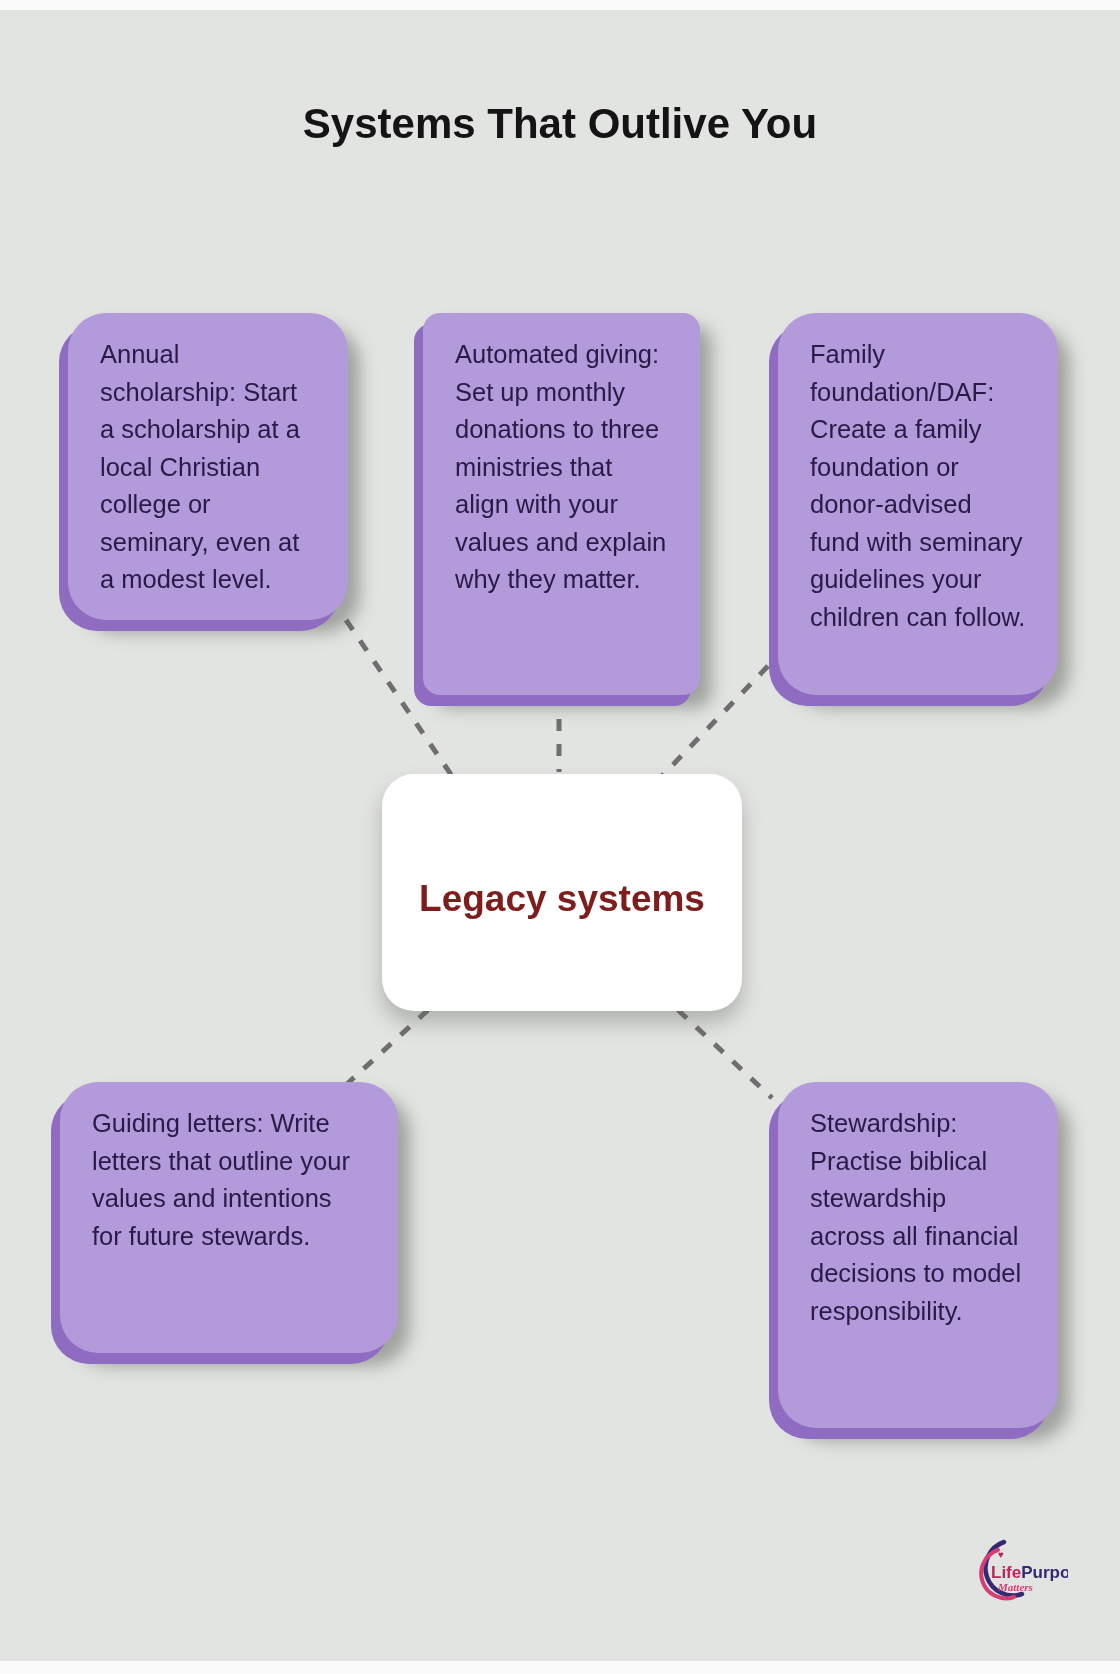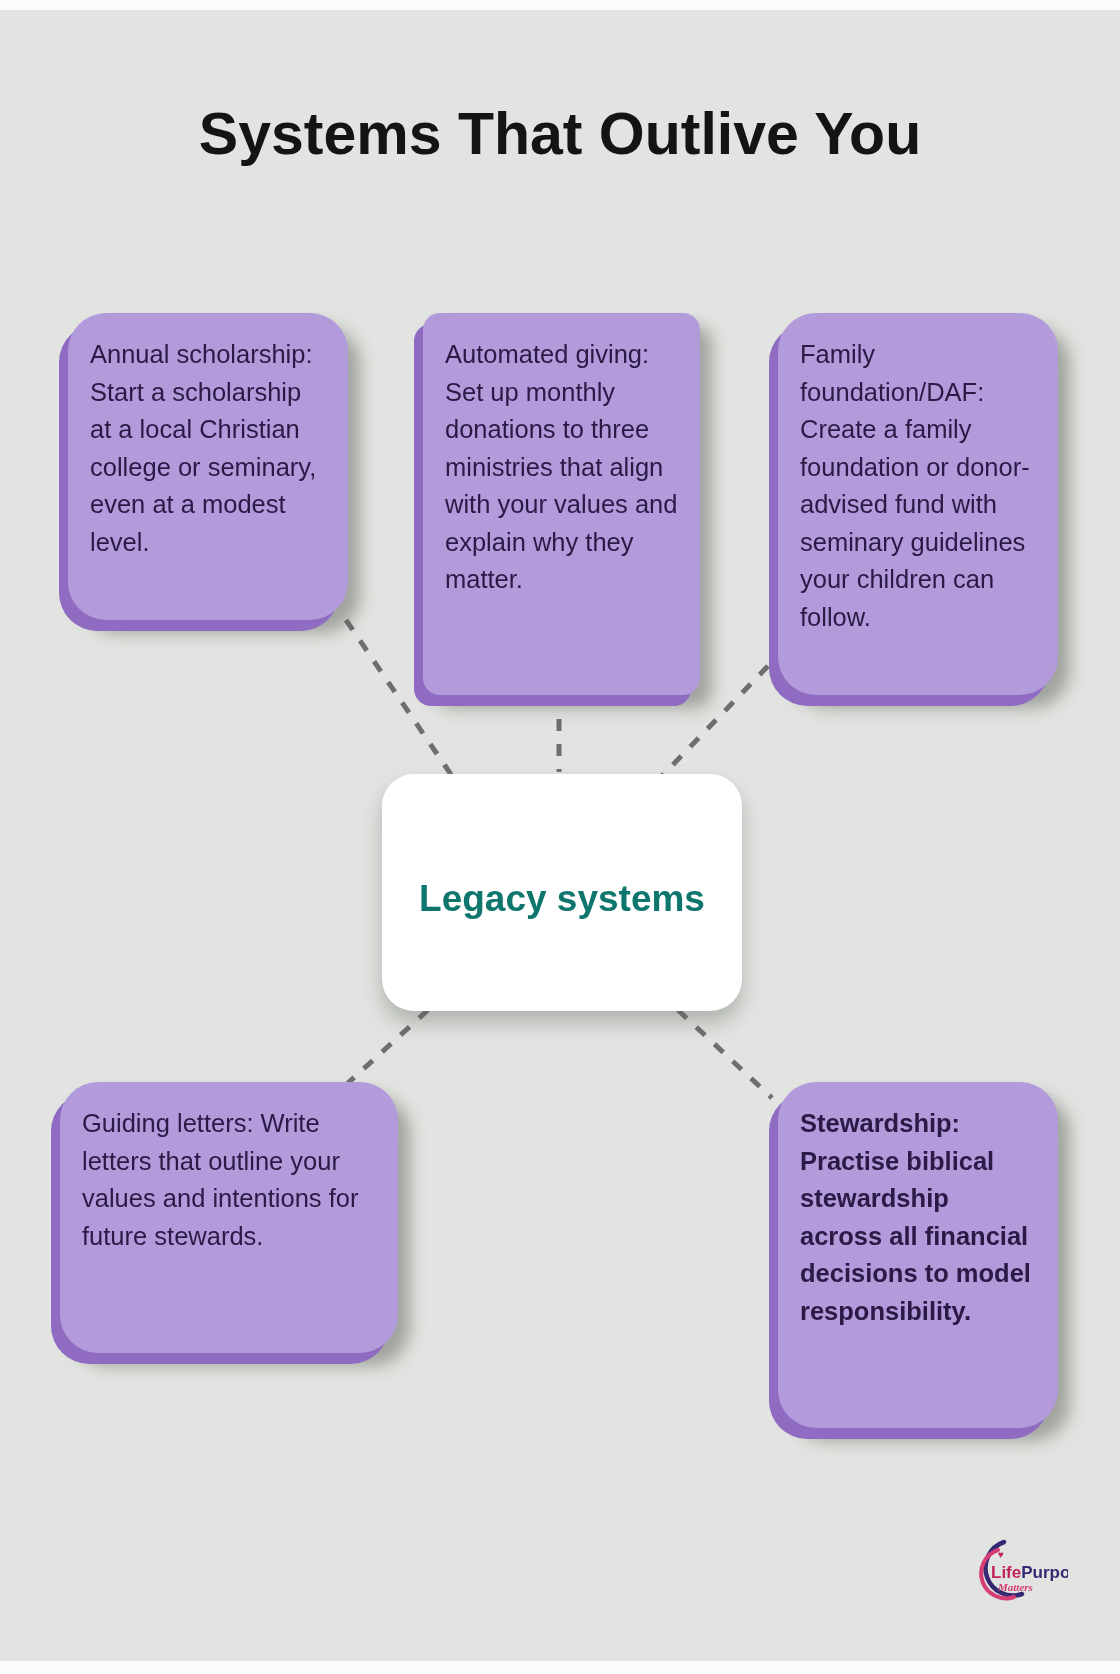--- a/index.html
+++ b/index.html
@@ -13,51 +13,51 @@
     position:relative;width:1120px;height:1674px;
     background:#e2e4e1;
   }
   .edge-strip{position:absolute;left:0;width:1120px;background:#fafbfa;}
   .edge-top{top:0;height:10px;}
   .edge-bottom{bottom:0;height:13px;}
 
   .title{
     position:absolute;left:0;top:100px;width:1120px;
     text-align:center;
-    font-size:59px;font-weight:700;letter-spacing:0px;
+    font-size:42px;font-weight:700;letter-spacing:0px;
     color:#141414;
   }
 
   .connectors{position:absolute;left:0;top:0;width:1120px;height:1674px;z-index:1;}
 
   .node{
     position:absolute;z-index:2;
     background:#b29adb;
     border-radius:38px;
     box-shadow:-9px 11px 0 #8f6cc2, 12px 13px 16px rgba(95,100,92,0.5);
     color:#2a1a45;
     font-size:25.5px;line-height:37.5px;
-    padding:23px 22px;
+    padding:23px 32px;
     box-sizing:border-box;
   }
   .node-1{left:68px;  top:313px; width:280px; height:307px;}
   .node-2{left:423px; top:313px; width:277px; height:382px;border-radius:17px;}
   .node-3{left:778px; top:313px; width:280px; height:382px;}
   .node-4{left:60px;  top:1082px;width:338px; height:271px;}
-  .node-5{left:778px; top:1082px;width:280px; height:346px;font-weight:bold;}
+  .node-5{left:778px; top:1082px;width:280px; height:346px;}
 
   .center-node{
     position:absolute;z-index:3;
     left:382px;top:774px;width:360px;height:237px;
     background:#ffffff;border-radius:32px;
     box-shadow:0 12px 20px rgba(95,100,92,0.38);
     display:flex;align-items:center;justify-content:center;
   }
   .center-node .label{
-    font-size:37px;font-weight:700;color:#0f766e;margin-top:12px;
+    font-size:37px;font-weight:700;color:#7f1d1d;margin-top:12px;
   }
 
   .logo{
     position:absolute;left:964px;top:1538px;width:104px;height:70px;z-index:2;
   }
 </style>
 </head>
 <body>
 
 <div class="canvas">

